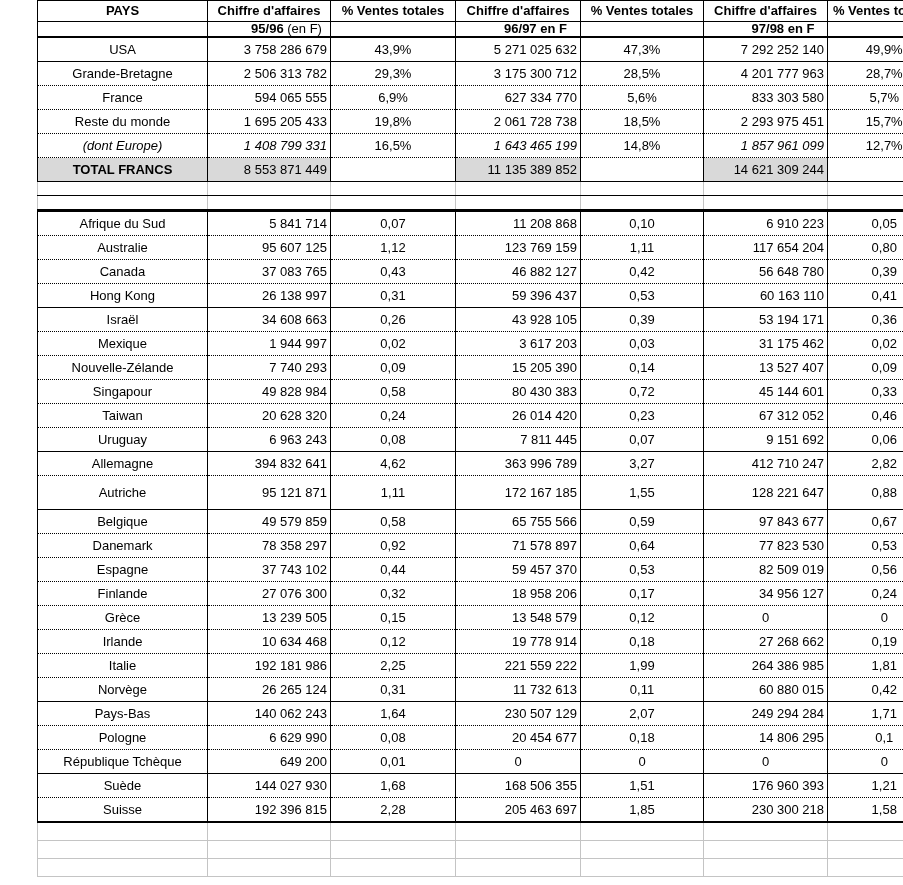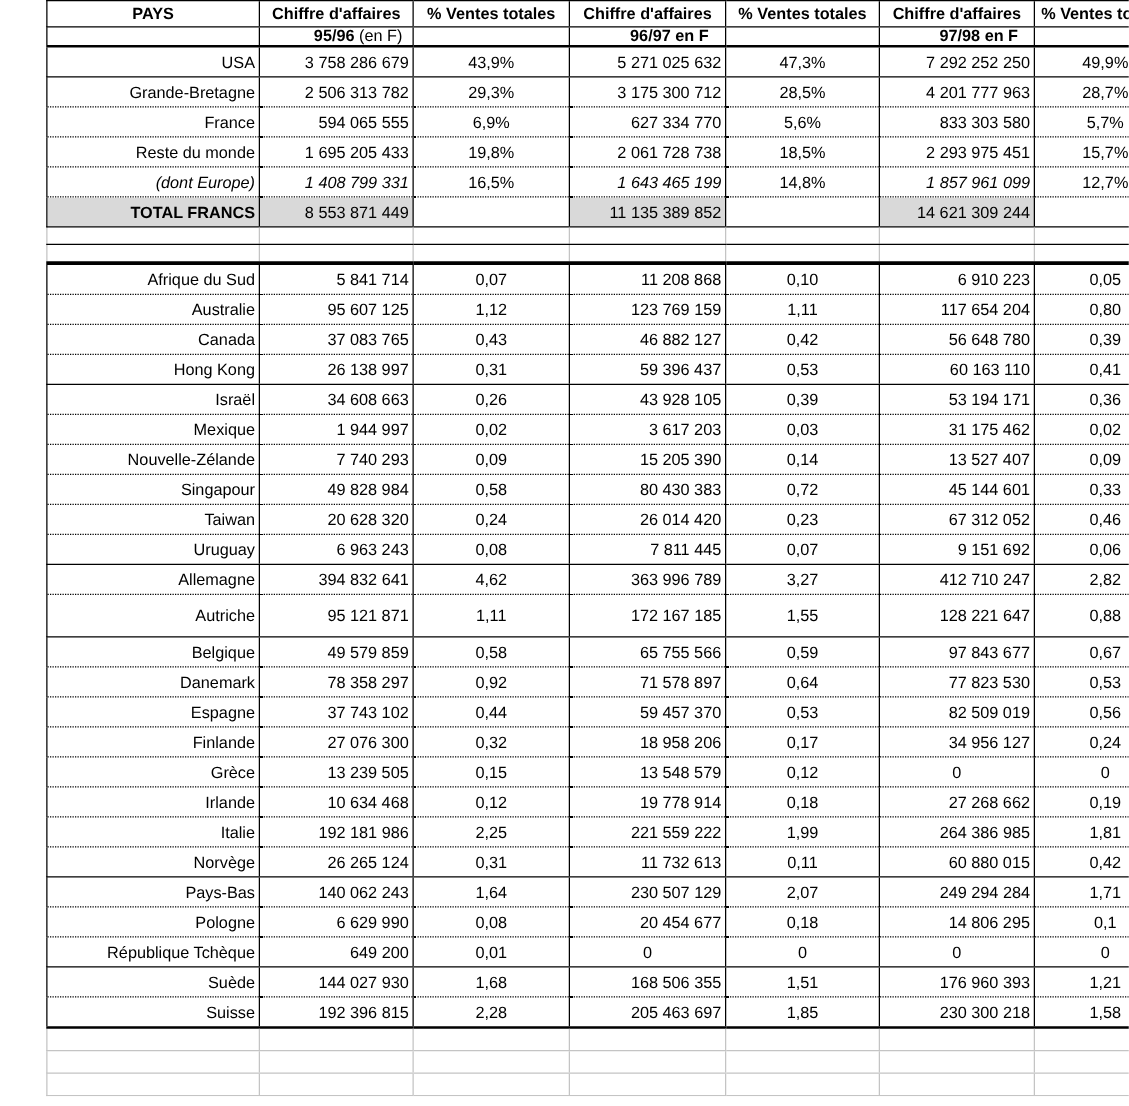--- a/index.html
+++ b/index.html
@@ -18,21 +18,21 @@
     overflow:hidden;
     white-space:nowrap;
     border-left:1px solid #000;
   }
   
   .h1 th{height:20px;line-height:20px;font-weight:bold;text-align:center;border-top:1px solid #000;border-bottom:1px solid #000;}
   .h2 th{height:14px;line-height:14px;font-weight:normal;text-align:center;border-bottom:2px solid #000;padding-left:38px;}
   .h2 th .b{font-weight:bold;}
   
   tbody td{height:23px;line-height:23px;}
-  td.pays{text-align:right;}
+  td.pays{text-align:center;}
   td.num{text-align:right;}
   td.pct{text-align:center;}
   td.num.zero{text-align:center;}
   tr.sep-dotted td{border-bottom:1px dotted #000;}
   tr.sep-solid  td{border-bottom:1px solid #000;}
   tr.sep-thick  td{border-bottom:2px solid #000;}
   tr.row-total td.pays{font-weight:bold;}
   tr.row-total td.fill{background:#d9d9d9;}
   tr.row-italic td.pays, tr.row-italic td.num{font-style:italic;}
   tr.pct-drop td.pct{line-height:33px;}
@@ -77,21 +77,21 @@
         <th></th>
       </tr>
     </thead>
     <tbody id="tbody">
         <tr class="sep-solid">
           <td class="pays">USA</td>
           <td class="num">3 758 286 679</td>
           <td class="pct">43,9%</td>
           <td class="num">5 271 025 632</td>
           <td class="pct">47,3%</td>
-          <td class="num">7 292 252 250</td>
+          <td class="num">7 292 252 140</td>
           <td class="pct">49,9%</td>
         </tr>
         <tr class="sep-dotted">
           <td class="pays">Grande-Bretagne</td>
           <td class="num">2 506 313 782</td>
           <td class="pct">29,3%</td>
           <td class="num">3 175 300 712</td>
           <td class="pct">28,5%</td>
           <td class="num">4 201 777 963</td>
           <td class="pct">28,7%</td>

